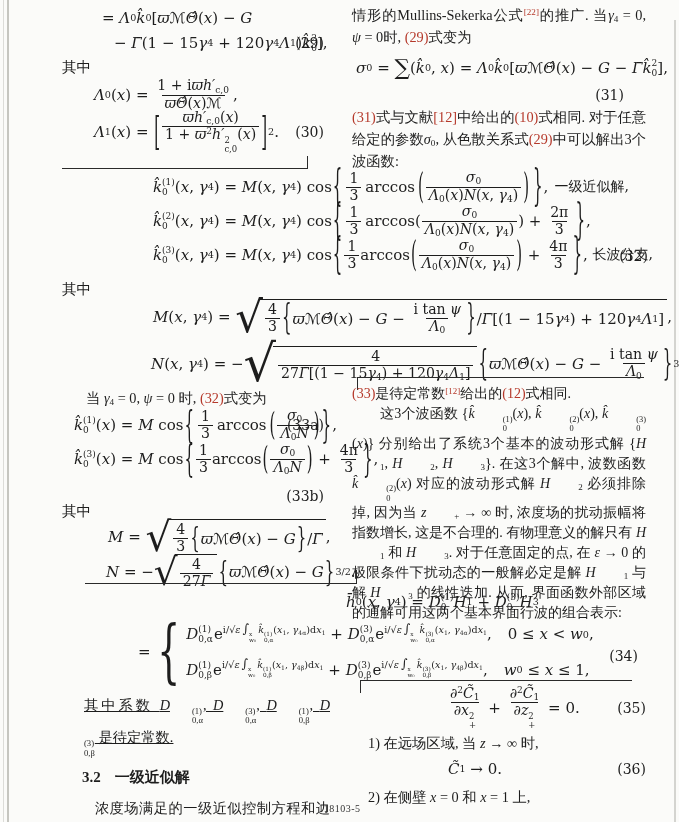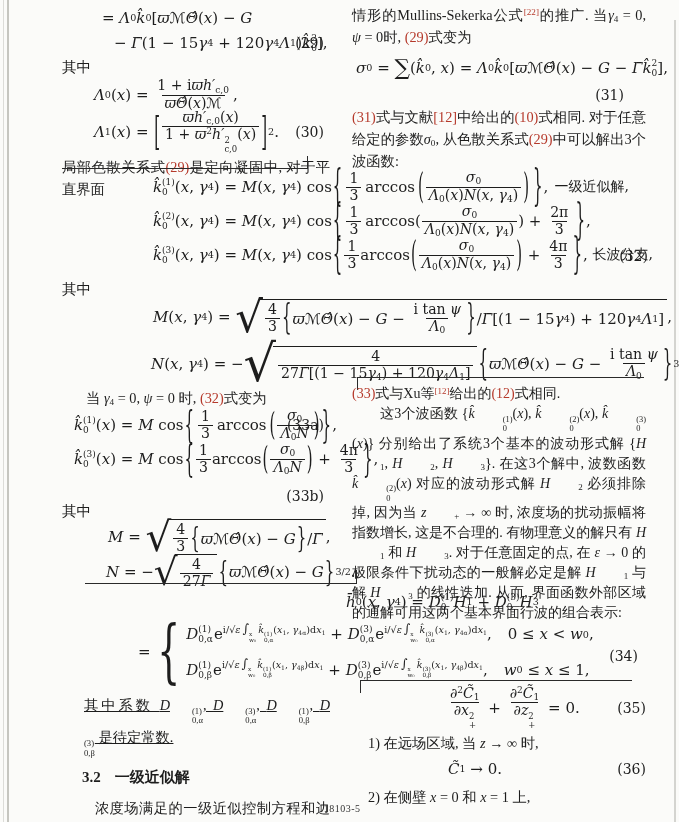--- a/index.html
+++ b/index.html
@@ -109,23 +109,20 @@
           <span class="mfrac">
             <span class="fn"><span class="mi">ϖh′</span><span class="msub">c,0</span><span class="mt">(</span><span class="mi">x</span><span class="mt">)</span></span>
             <span class="fd"><span class="mt">1 + </span><span class="mi">ϖ</span><span class="msup">2</span><span class="mi">h′</span><span class="mss"><span class="up">2</span><span class="dn">c,0</span></span><span class="mt">(</span><span class="mi">x</span><span class="mt">)</span></span>
           </span>
           <span class="mbig" style="transform: scaleY(2.6);">]</span>
           <span class="msup">2</span>
           <span class="mt">.</span>
         </span>
       <span class="eqlabel">(30)</span>
     </div>
-    <div class="rich" style="margin-top:4px;">
-        <p><span class="mt">局部色散关系式</span><span class="mred">(29)</span><span class="mt">是定向凝固中, 对于平直界面</span></p>
-      </div>
   </div>
 
   <div class="blk rich" style="left:352px;top:4px;width:294px;">
     <p><span class="mt">情形的Mullins-Sekerka公式</span><span class="msup mred">[22]</span><span class="mt">的推广. 当</span><span class="mi">γ</span><span class="msub">4</span><span class="mt"> = 0, </span><span class="mi">ψ</span><span class="mt"> = 0时, </span><span class="mred">(29)</span><span class="mt">式变为</span></p>
     <div class="eqrow" style="height:32px;margin-top:4px;padding-left:4px;">
         <span class="mi">σ</span>
         <span class="msub">0</span>
         <span class="mt"> = </span>
         <span class="mlg" style="font-size: 1.45em;">∑</span>
         <span class="msp" style="width: 2px;"></span>
@@ -465,21 +462,21 @@
         <span class="mi">x</span>
         <span class="mt">) − </span>
         <span class="mi">G</span>
         <span class="mbig" style="transform: scaleY(1.9);">}</span>
         <span class="msup">3/2</span>
         <span class="mt">.</span>
       </div>
   </div>
 
   <div class="blk rich" style="left:352px;top:384px;width:294px;font-size:14px;line-height:20px;">
-    <p><span class="mred">(33)</span><span class="mt">式与Xu等</span><span class="msup mred">[12]</span><span class="mt">给出的</span><span class="mred">(12)</span><span class="mt">式相同.</span></p>
+    <p><span class="mred">(33)</span><span class="mt">是待定常数</span><span class="msup mred">[12]</span><span class="mt">给出的</span><span class="mred">(12)</span><span class="mt">式相同.</span></p>
     <p style="text-indent:2em;"><span class="mt">这3个波函数 {</span><span class="mi">k̂</span><span class="mss"><span class="up">(1)</span><span class="dn">0</span></span><span class="mt">(</span><span class="mi">x</span><span class="mt">), </span><span class="mi">k̂</span><span class="mss"><span class="up">(2)</span><span class="dn">0</span></span><span class="mt">(</span><span class="mi">x</span><span class="mt">), </span><span class="mi">k̂</span><span class="mss"><span class="up">(3)</span><span class="dn">0</span></span><span class="mt">(</span><span class="mi">x</span><span class="mt">)} 分别给出了系统3个基本的波动形式解 {</span><span class="mi">H</span><span class="msub">1</span><span class="mt">, </span><span class="mi">H</span><span class="msub">2</span><span class="mt">, </span><span class="mi">H</span><span class="msub">3</span><span class="mt">}. 在这3个解中, 波数函数 </span><span class="mi">k̂</span><span class="mss"><span class="up">(2)</span><span class="dn">0</span></span><span class="mt">(</span><span class="mi">x</span><span class="mt">) 对应的波动形式解 </span><span class="mi">H</span><span class="msub">2</span><span class="mt"> 必须排除掉, 因为当 </span><span class="mi">z</span><span class="msub">+</span><span class="mt"> → ∞ 时, 浓度场的扰动振幅将指数增长, 这是不合理的. 有物理意义的解只有 </span><span class="mi">H</span><span class="msub">1</span><span class="mt"> 和 </span><span class="mi">H</span><span class="msub">3</span><span class="mt">. 对于任意固定的点, 在 </span><span class="mi">ε</span><span class="mt"> → 0 的极限条件下扰动态的一般解必定是解 </span><span class="mi">H</span><span class="msub">1</span><span class="mt"> 与解 </span><span class="mi">H</span><span class="msub">3</span><span class="mt"> 的线性迭加. 从而, 界面函数外部区域的通解可用这两个基本界面行波的组合表示:</span></p>
   </div>
 
   <div class="rule r-bot-right" style="left:85px;top:570px;width:271px;height:13px;"></div>
 
   <div class="blk" style="left:62px;top:592px;width:590px;">
     <div class="eqrow" style="height:20px;padding-left:284px;">
         <span class="mi">h̄</span>
         <span class="msub">0</span>
         <span class="mt">(</span>

